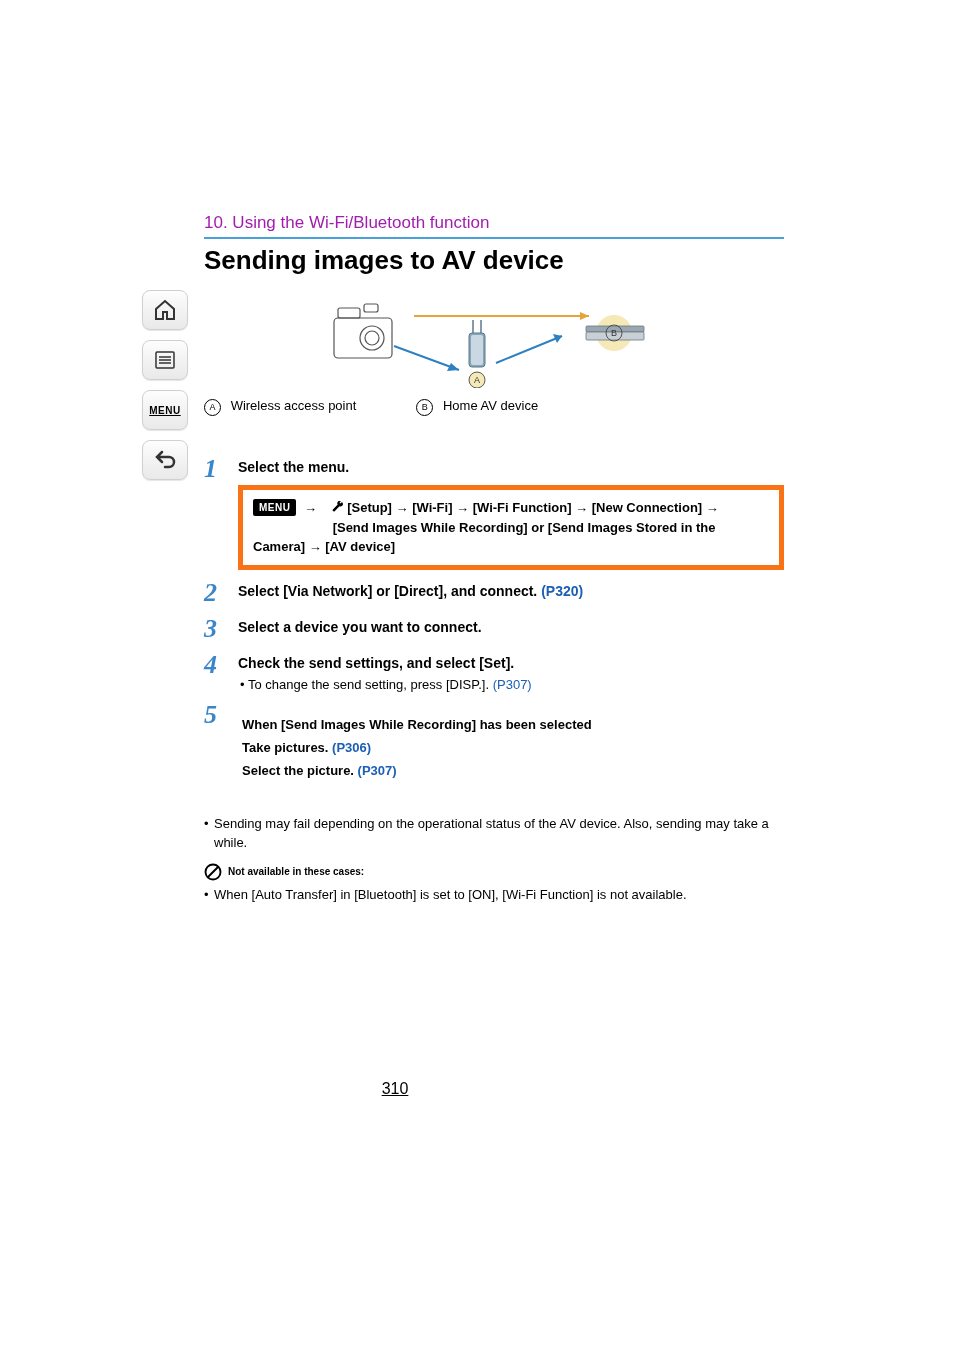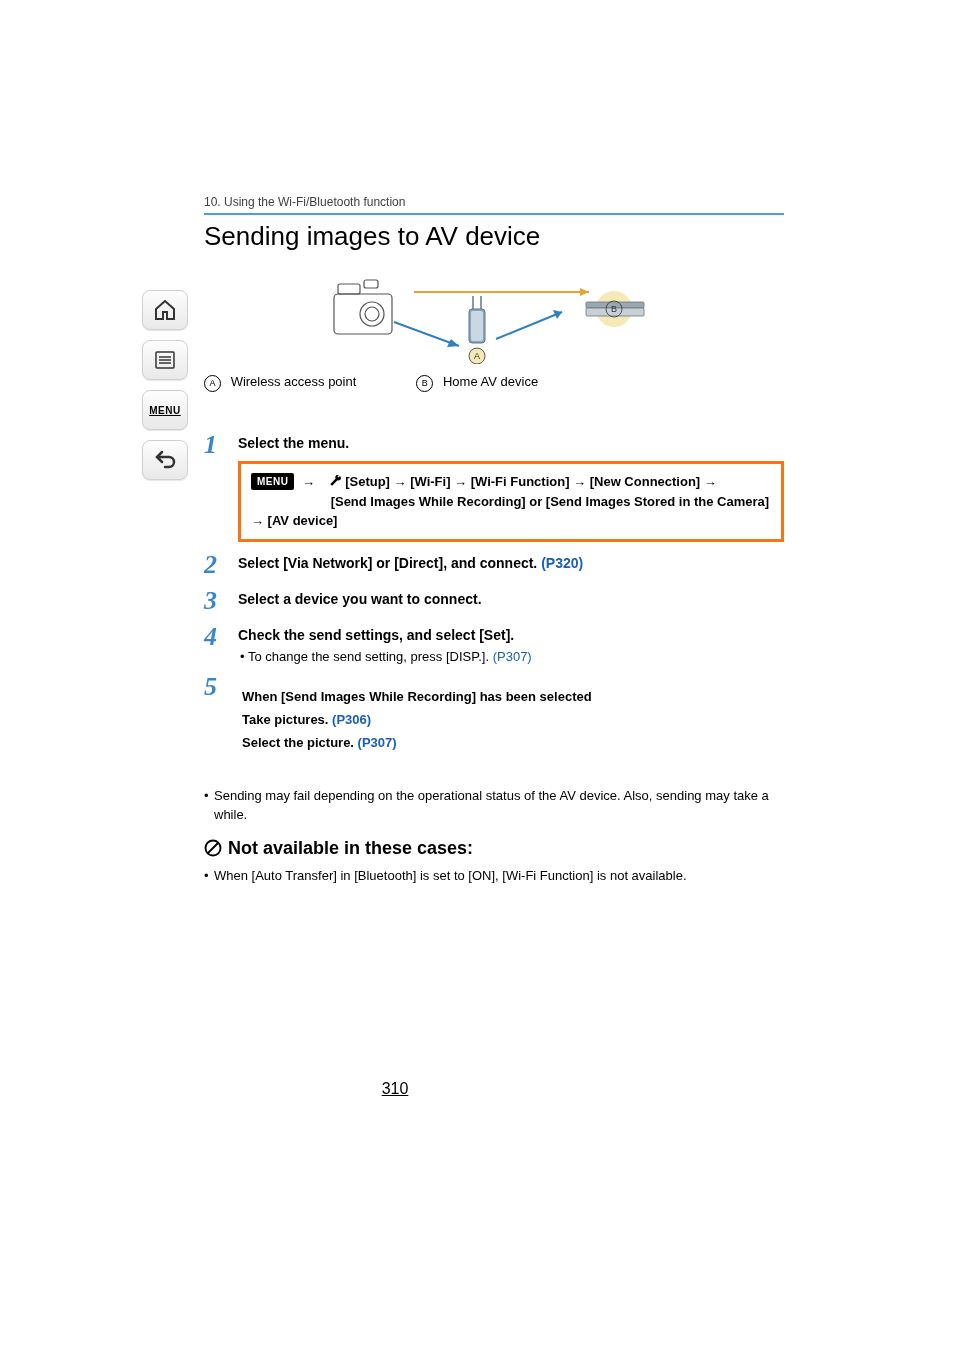--- a/index.html
+++ b/index.html
@@ -45,32 +45,33 @@
     text-decoration: underline;
     letter-spacing: 0.5px;
   }
   .content {
     position: absolute;
     left: 204px;
     top: 195px;
     width: 580px;
   }
   .chapter {
-    font-size: 12px;
-    color: #404040;
+    font-size: 17px;
+    color: #a21caf;
     margin-bottom: 4px;
+    margin-top: 18px;
   }
   .hr-top {
     border: none;
     border-top: 2px solid #4aa0d8;
     margin: 0 0 6px 0;
   }
   .title {
     font-size: 26px;
-    font-weight: normal;
+    font-weight: bold;
     margin: 6px 0 22px 0;
   }
   .intro {
     font-size: 13.5px;
     line-height: 1.45;
     margin-bottom: 14px;
   }
   .diagram {
     display: flex;
     justify-content: center;
@@ -115,21 +116,21 @@
   .step-body {
     flex: 1;
     padding-top: 3px;
   }
   .step-title {
     font-weight: bold;
     font-size: 14px;
   }
   .link { color: #1a5fb4; }
   .menu-box {
-    border: 3px solid #f97316;
+    border: 5px solid #f97316;
     padding: 8px 10px;
     margin-top: 10px;
     margin-left: 0;
     font-size: 13px;
     font-weight: bold;
     line-height: 1.5;
   }
   .menu-pill {
     display: inline-block;
     background: #000;
@@ -167,21 +168,21 @@
   .notes .bul .dot {
     width: 10px;
     flex-shrink: 0;
   }
   .na-row {
     display: flex;
     align-items: center;
     gap: 6px;
     margin: 10px 0 4px 0;
     font-weight: bold;
-    font-size: 18px;
+    font-size: 10px;
   }
   .na-icon {
     width: 18px;
     height: 18px;
   }
   .page-num {
     position: absolute;
     left: 0;
     width: 790px;
     top: 1080px;

